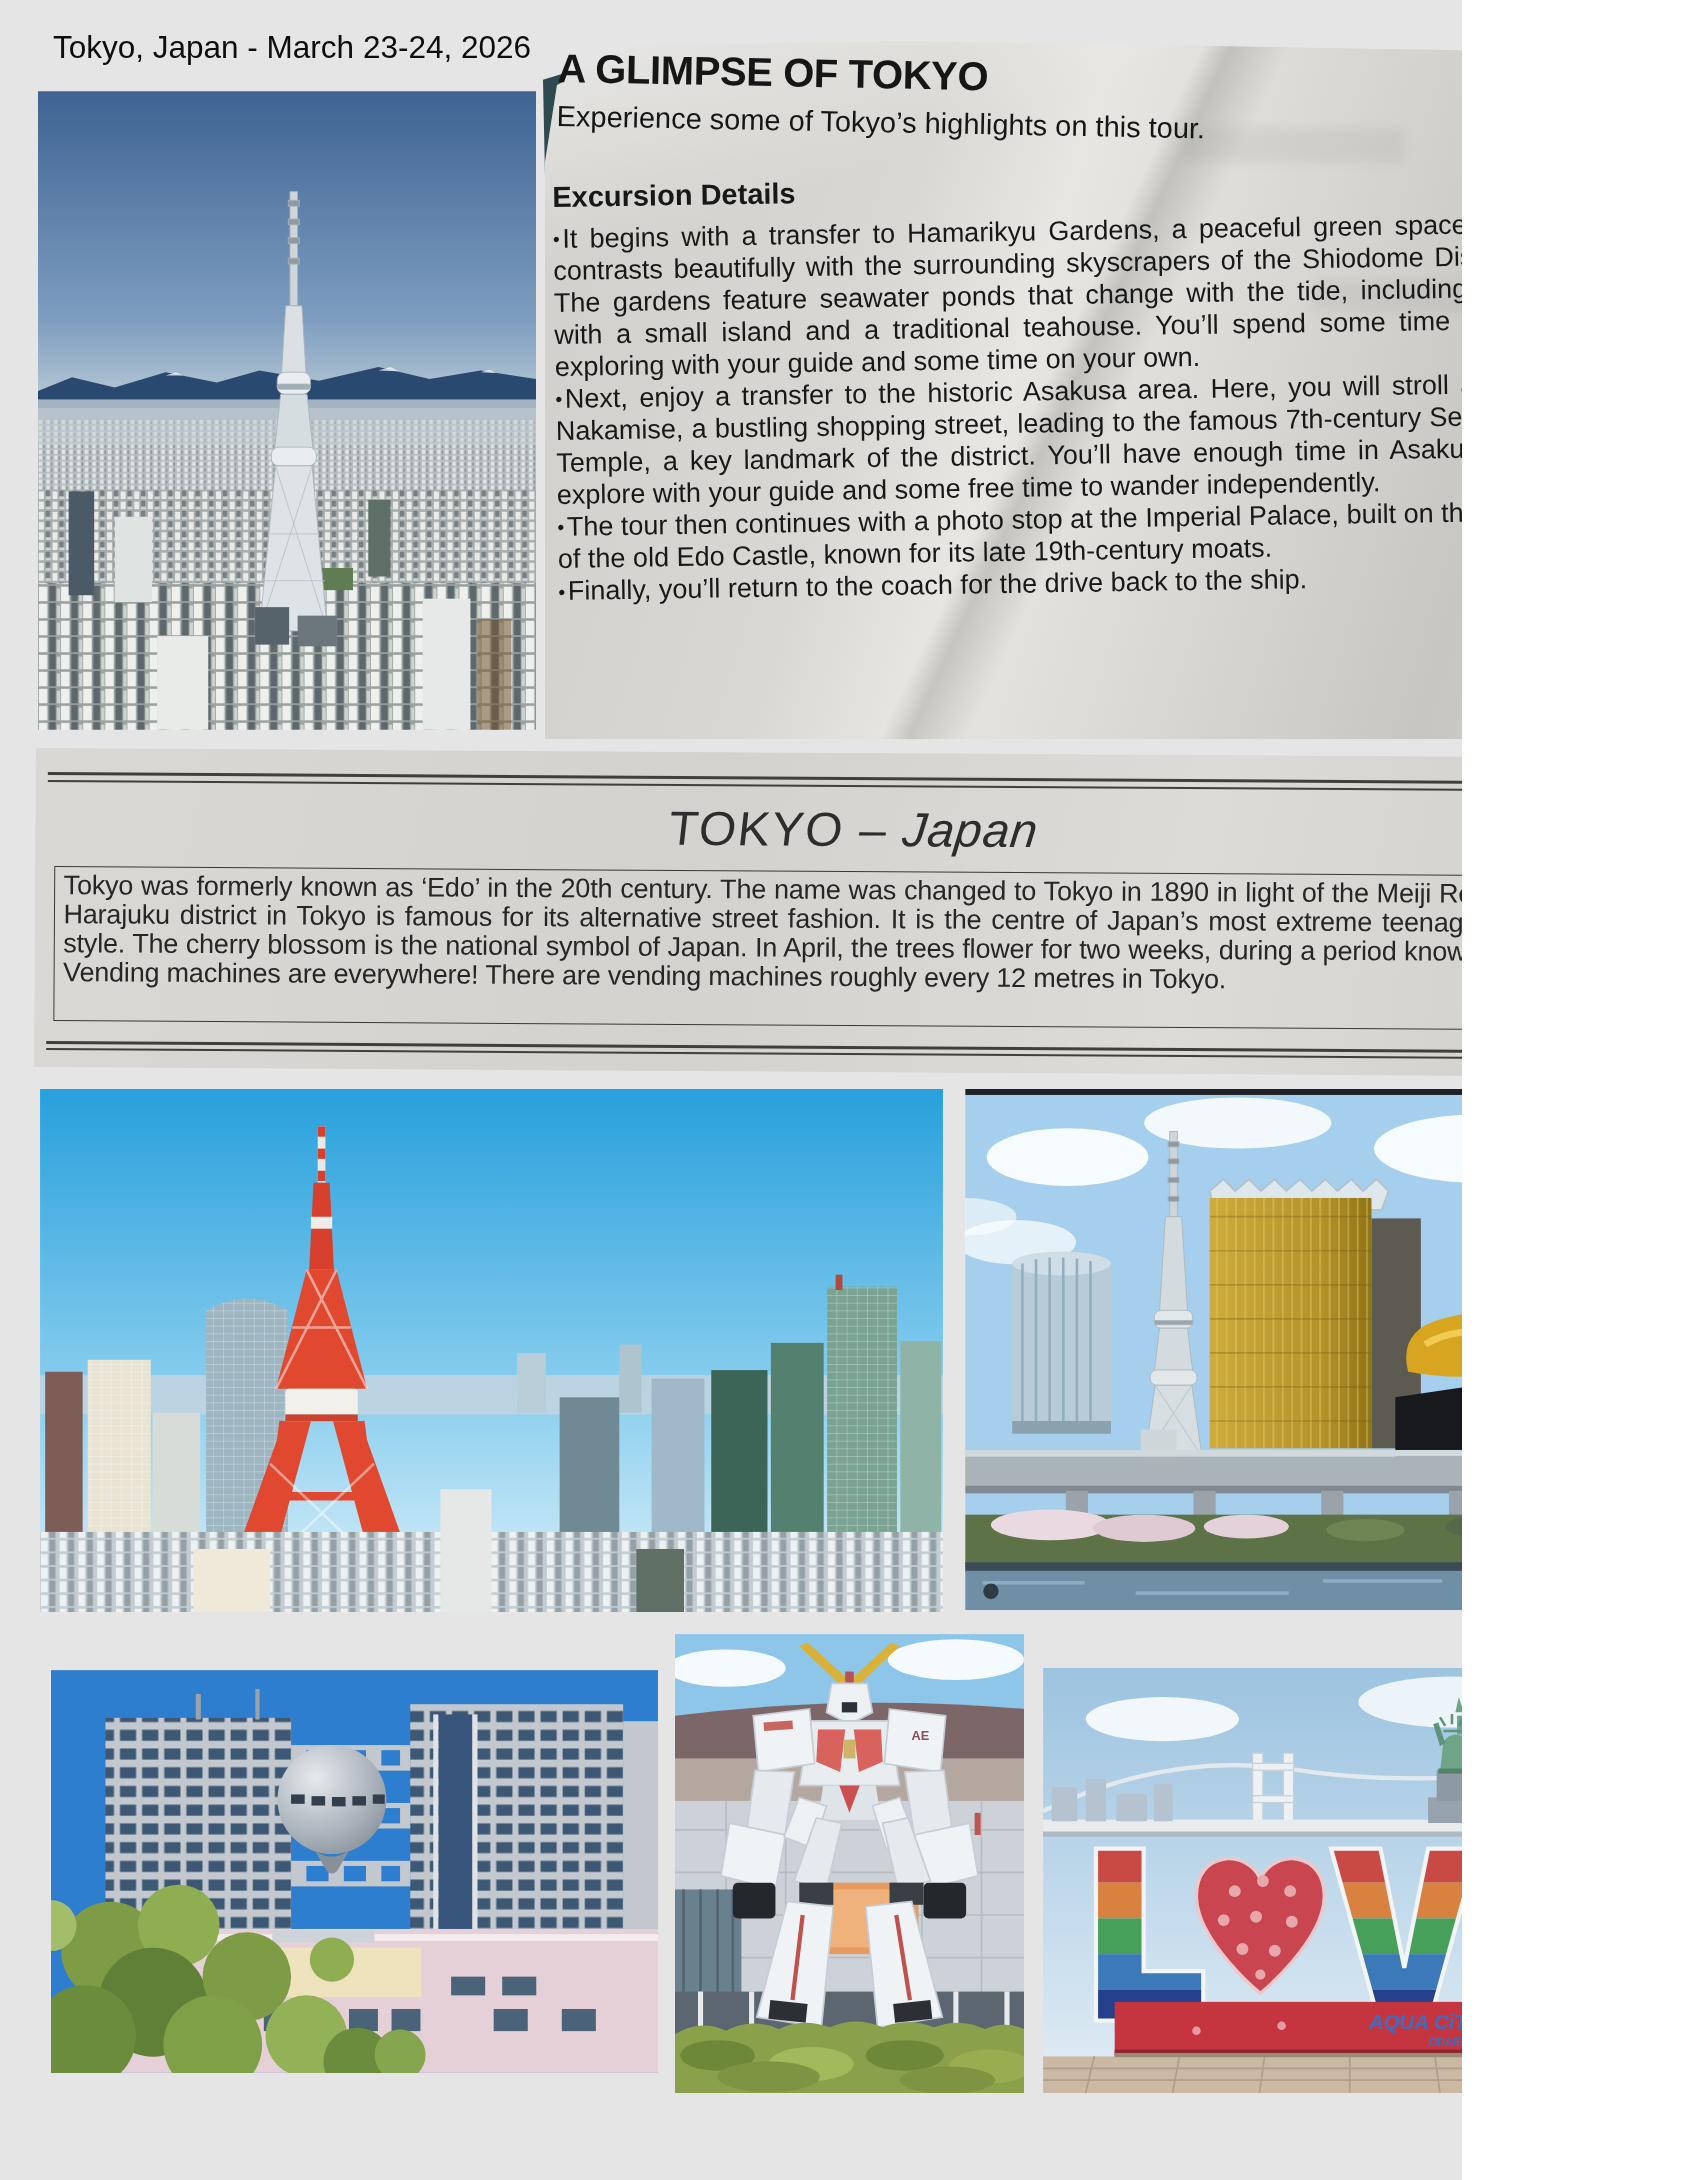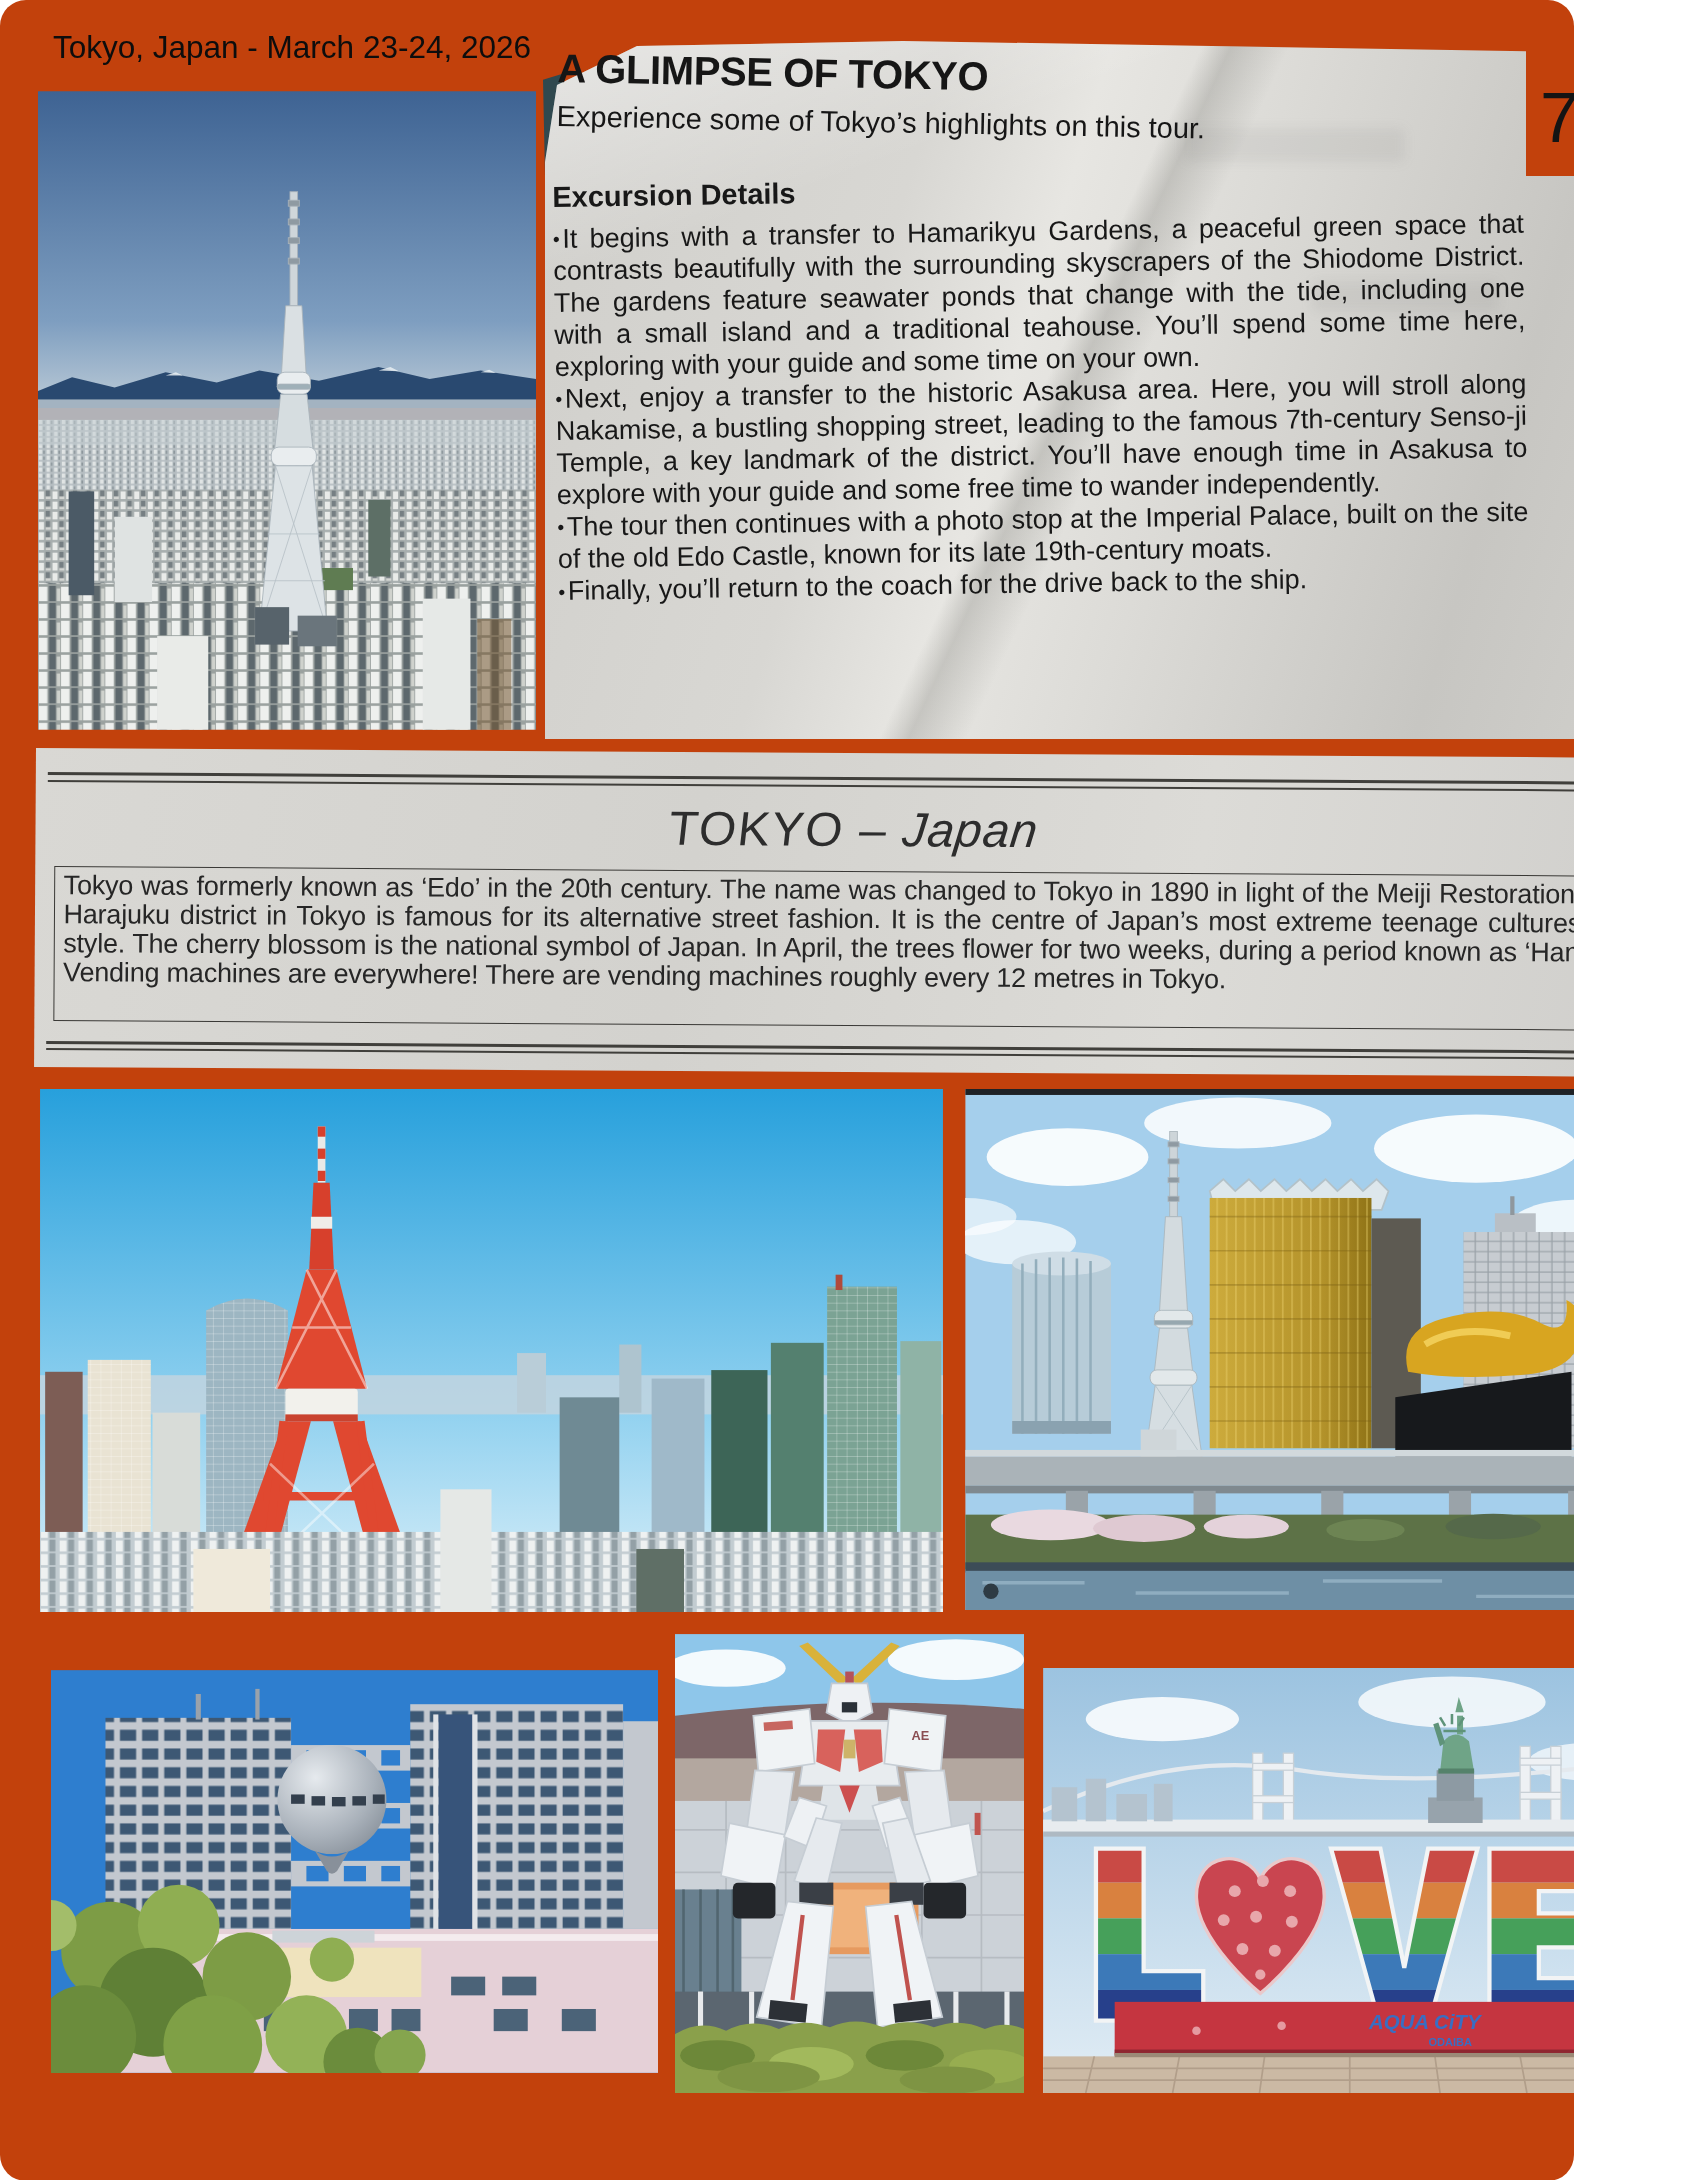--- a/index.html
+++ b/index.html
@@ -1,17 +1,17 @@
 <!DOCTYPE html>
 <html style="font-size:13.6px"><head>
 <meta charset="utf-8">
 <style>
   html,body{margin:0;padding:0;background:#ffffff;}
-  .page{position:relative;width:1574px;height:2181px;background:#c2410c;overflow:hidden;
-        font-family:"Liberation Sans",sans-serif;color:#111;border-radius:26px;}
+  .page{position:relative;width:1462px;height:2181px;background:#e5e5e5;overflow:hidden;
+        font-family:"Liberation Sans",sans-serif;color:#111;}
   .abs{position:absolute;}
 
   
   .hdr{left:53px;top:29px;font-size:31.5px;letter-spacing:0;color:#0d0d0d;}
   .pageno{left:1540px;top:78px;font-size:70px;color:#141414;}
 
   
   .clipping{left:545px;top:41px;width:1140px;height:698px;
     background:
       linear-gradient(160deg, rgba(255,255,255,.5) 0%, rgba(255,255,255,0) 22%),

